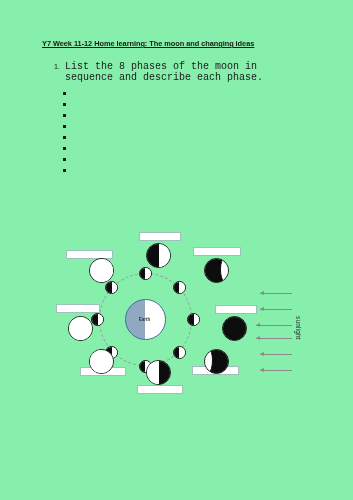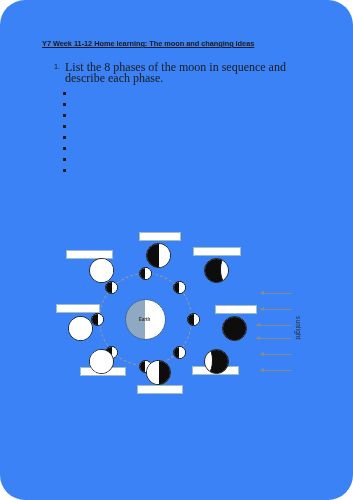--- a/index.html
+++ b/index.html
@@ -1,40 +1,40 @@
 <!DOCTYPE html>
 <html><head>
 <meta charset="utf-8">
 <style>
   html,body{margin:0;padding:0;}
   body{
     width:353px;height:500px;background:#ffffff;
     font-family:"Liberation Serif", serif;
     position:relative;overflow:hidden;
   }
-  .page{position:absolute;inset:0;background:#3b82f6;border-radius:25px;}
+  .page{position:absolute;inset:0;background:#86efac;}
 
   .title{
     position:absolute;left:42px;top:39px;width:270px;
     font-family:"Liberation Sans", sans-serif;
     font-size:7.4px;font-weight:bold;color:#1a1a1a;
     text-decoration:underline;letter-spacing:-0.05px;
     line-height:10px;
   }
 
   .qblock{position:absolute;left:46px;top:62px;width:266px;}
   .qrow{display:flex;align-items:flex-start;}
   .qnum{
     font-family:"Liberation Sans", sans-serif;
     font-size:7.2px;color:#1a1a1a;width:14px;flex:none;text-align:right;
     padding-right:5px;line-height:10.5px;
   }
   .qtext{
-    font-family:Liberation Serif, serif;
-    font-size:12px;color:#1a1a1a;line-height:10.5px;width:240px;
+    font-family:Liberation Mono, monospace;
+    font-size:10px;color:#1a1a1a;line-height:10.5px;width:240px;
   }
 
   .bullets{position:absolute;left:63px;top:88px;}
   .bullet{
     height:11px;display:flex;align-items:center;
   }
   .bullet .dot{
     width:2.6px;height:2.6px;background:#1a1a1a;border-radius:0;
     display:inline-block;
   }

